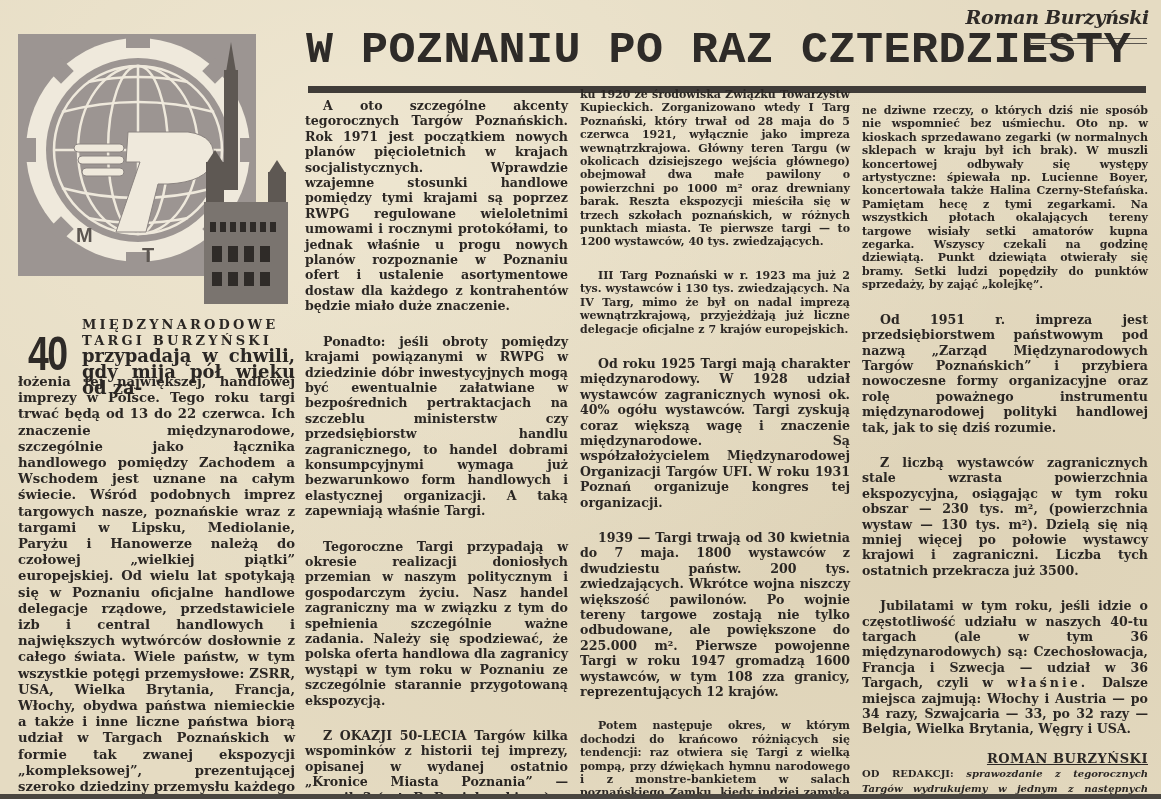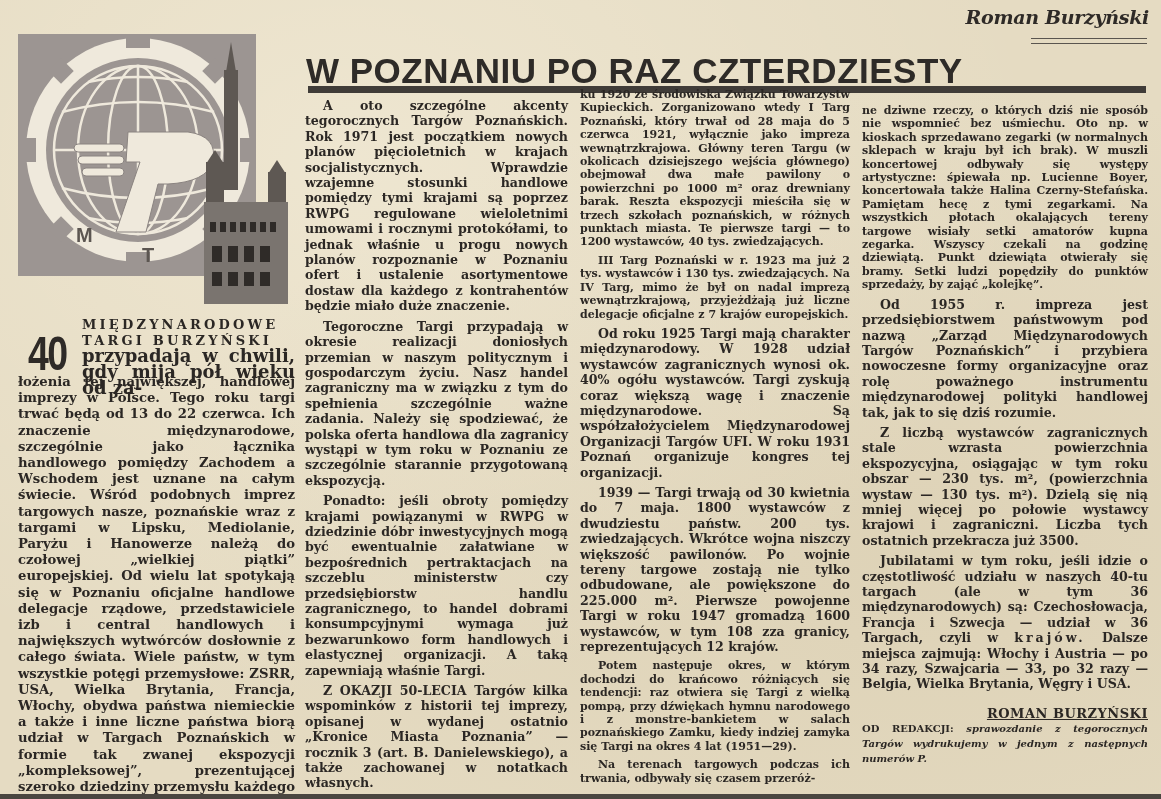--- a/index.html
+++ b/index.html
@@ -24,38 +24,38 @@
   .byline-top {
     position:absolute; right:12px; top:6px;
     font-family:"DejaVu Serif", serif; font-style:italic; font-weight:bold;
     font-size:19px; color:#2e2a27; letter-spacing:-0.3px;
   }
   .byline-rule {
     position:absolute; right:14px; top:38px; width:116px; height:4px;
     border-top:1px solid #5a554f; border-bottom:1px solid #5a554f;
   }
   .headline {
-    position:absolute; left:306px; top:52px; width:841px;
-    font-family:Liberation Sans, sans-serif; font-weight:bold;
-    font-size:35px; letter-spacing:0.5px; color:#2e2b28;
+    position:absolute; left:306px; top:32px; width:841px;
+    font-family:Liberation Mono, monospace; font-weight:bold;
+    font-size:45px; letter-spacing:0.5px; color:#2e2b28;
     line-height:38px; white-space:nowrap;
   }
   .headline-bar {
     position:absolute; left:308px; top:86px; width:838px; height:7px;
     background:#403c38;
   }
   .logo-box {
     position:absolute; left:18px; top:32px; width:272px; height:272px;
   }
   .col {
     position:absolute; font-size:12.6px; line-height:15.4px;
     text-align:justify; font-weight:bold; color:#2b2724;
   }
   .col p { margin:0; text-indent:18px; }
-  .col p + p { margin-top:5px; }
+  .col p + p { margin-top:20px; }
   .small { font-size:11px; line-height:13.4px; }
   .col1-lead { position:absolute; left:82px; top:317px; width:213px; }
   .col2 { left:305px; top:98px; width:263px; }
   .col3 { left:580px; top:88px; width:270px; }
   .col4 { left:862px; top:104px; width:286px; }
   .forty {
     position:absolute; left:28px; top:330px;
     font-family:"Liberation Sans", sans-serif; font-weight:bold;
     font-size:48px; line-height:48px; letter-spacing:-2px;
     transform:scaleX(0.78); transform-origin:left top;
@@ -161,42 +161,42 @@
     <span class="l1">MIĘDZYNARODOWE</span>
     <span class="l1">TARGI BURZYŃSKI</span>
     <span class="l3">przypadają w chwili, gdy mija pół wieku od za-</span>
   </div>
   <div class="col1-body">
     <span>łożenia tej największej, handlowej imprezy w Polsce. Tego roku targi trwać będą od 13 do 22 czerwca. Ich znaczenie międzynarodowe, szczególnie jako łącznika handlowego pomiędzy Zachodem a Wschodem jest uznane na całym świecie. Wśród podobnych imprez targowych nasze, poznańskie wraz z targami w Lipsku, Mediolanie, Paryżu i Hanowerze należą do czołowej „wielkiej piątki” europejskiej. Od wielu lat spotykają się w Poznaniu oficjalne handlowe delegacje rządowe, przedstawiciele izb i central handlowych i największych wytwórców dosłownie z całego świata. Wiele państw, w tym wszystkie potęgi przemysłowe: ZSRR, USA, Wielka Brytania, Francja, Włochy, obydwa państwa niemieckie a także i inne liczne państwa biorą udział w Targach Poznańskich w formie tak zwanej ekspozycji „kompleksowej”, prezentującej szeroko dziedziny przemysłu każdego z tych krajów.</span>
   </div>
 
   <div class="col col2">
     <p>A oto szczególne akcenty tegorocznych Targów Poznańskich. Rok 1971 jest początkiem nowych planów pięcioletnich w krajach socjalistycznych. Wprawdzie wzajemne stosunki handlowe pomiędzy tymi krajami są poprzez RWPG regulowane wieloletnimi umowami i rocznymi protokółami, to jednak właśnie u progu nowych planów rozpoznanie w Poznaniu ofert i ustalenie asortymentowe dostaw dla każdego z kontrahentów będzie miało duże znaczenie.</p>
+    <p>Ponadto: jeśli obroty pomiędzy krajami powiązanymi w RWPG w dziedzinie dóbr inwestycyjnych mogą być ewentualnie załatwiane w bezpośrednich pertraktacjach na szczeblu ministerstw czy przedsiębiorstw handlu zagranicznego, to handel dobrami konsumpcyjnymi wymaga już bezwarunkowo form handlowych i elastycznej organizacji. A taką zapewniają właśnie Targi.</p>
     <p>Tegoroczne Targi przypadają w okresie realizacji doniosłych przemian w naszym politycznym i gospodarczym życiu. Nasz handel zagraniczny ma w związku z tym do spełnienia szczególnie ważne zadania. Należy się spodziewać, że polska oferta handlowa dla zagranicy wystąpi w tym roku w Poznaniu ze szczególnie starannie przygotowaną ekspozycją.</p>
-    <p>Ponadto: jeśli obroty pomiędzy krajami powiązanymi w RWPG w dziedzinie dóbr inwestycyjnych mogą być ewentualnie załatwiane w bezpośrednich pertraktacjach na szczeblu ministerstw czy przedsiębiorstw handlu zagranicznego, to handel dobrami konsumpcyjnymi wymaga już bezwarunkowo form handlowych i elastycznej organizacji. A taką zapewniają właśnie Targi.</p>
     <p>Z OKAZJI 50-LECIA Targów kilka wspominków z historii tej imprezy, opisanej w wydanej ostatnio „Kronice Miasta Poznania” — rocznik 3 (art. B. Danielewskiego), a także zachowanej w notatkach własnych.</p>
     <p class="small">Inicjatywa Targów wyszła już w ro-</p>
   </div>
 
   <div class="col col3">
     <p class="small" style="text-indent:0">ku 1920 ze środowiska Związku Towarzystw Kupieckich. Zorganizowano wtedy I Targ Poznański, który trwał od 28 maja do 5 czerwca 1921, wyłącznie jako impreza wewnątrzkrajowa. Główny teren Targu (w okolicach dzisiejszego wejścia głównego) obejmował dwa małe pawilony o powierzchni po 1000 m² oraz drewniany barak. Reszta ekspozycji mieściła się w trzech szkołach poznańskich, w różnych punktach miasta. Te pierwsze targi — to 1200 wystawców, 40 tys. zwiedzających.</p>
     <p class="small">III Targ Poznański w r. 1923 ma już 2 tys. wystawców i 130 tys. zwiedzających. Na IV Targ, mimo że był on nadal imprezą wewnątrzkrajową, przyjeżdżają już liczne delegacje oficjalne z 7 krajów europejskich.</p>
     <p>Od roku 1925 Targi mają charakter międzynarodowy. W 1928 udział wystawców zagranicznych wynosi ok. 40% ogółu wystawców. Targi zyskują coraz większą wagę i znaczenie międzynarodowe. Są współzałożycielem Międzynarodowej Organizacji Targów UFI. W roku 1931 Poznań organizuje kongres tej organizacji.</p>
     <p>1939 — Targi trwają od 30 kwietnia do 7 maja. 1800 wystawców z dwudziestu państw. 200 tys. zwiedzających. Wkrótce wojna niszczy większość pawilonów. Po wojnie tereny targowe zostają nie tylko odbudowane, ale powiększone do 225.000 m². Pierwsze powojenne Targi w roku 1947 gromadzą 1600 wystawców, w tym 108 zza granicy, reprezentujących 12 krajów.</p>
     <p class="small">Potem następuje okres, w którym dochodzi do krańcowo różniących się tendencji: raz otwiera się Targi z wielką pompą, przy dźwiękach hymnu narodowego i z monstre-bankietem w salach poznańskiego Zamku, kiedy indziej zamyka się Targi na okres 4 lat (1951—29).</p>
     <p class="small">Na terenach targowych podczas ich trwania, odbywały się czasem przeróż-</p>
   </div>
 
   <div class="col col4">
     <p class="small" style="text-indent:0">ne dziwne rzeczy, o których dziś nie sposób nie wspomnieć bez uśmiechu. Oto np. w kioskach sprzedawano zegarki (w normalnych sklepach w kraju był ich brak). W muszli koncertowej odbywały się występy artystyczne: śpiewała np. Lucienne Boyer, koncertowała także Halina Czerny-Stefańska. Pamiętam hecę z tymi zegarkami. Na wszystkich płotach okalających tereny targowe wisiały setki amatorów kupna zegarka. Wszyscy czekali na godzinę dziewiątą. Punkt dziewiąta otwierały się bramy. Setki ludzi popędziły do punktów sprzedaży, by zająć „kolejkę”.</p>
-    <p>Od 1955 r. impreza jest przedsiębiorstwem państwowym pod nazwą „Zarząd Międzynarodowych Targów Poznańskich” i przybiera nowoczesne formy organizacyjne oraz rolę poważnego instrumentu międzynarodowej polityki handlowej tak, jak to się dziś rozumie.</p>
+    <p>Od 1951 r. impreza jest przedsiębiorstwem państwowym pod nazwą „Zarząd Międzynarodowych Targów Poznańskich” i przybiera nowoczesne formy organizacyjne oraz rolę poważnego instrumentu międzynarodowej polityki handlowej tak, jak to się dziś rozumie.</p>
     <p>Z liczbą wystawców zagranicznych stale wzrasta powierzchnia ekspozycyjna, osiągając w tym roku obszar — 230 tys. m², (powierzchnia wystaw — 130 tys. m²). Dzielą się nią mniej więcej po połowie wystawcy krajowi i zagraniczni. Liczba tych ostatnich przekracza już 3500.</p>
     <p>
       <span>Jubilatami w tym roku, jeśli idzie o częstotliwość udziału w naszych 40-tu targach (ale w tym 36 międzynarodowych) są: Czechosłowacja, Francja i Szwecja — udział w 36 Targach, czyli w</span>
-      <span class="kazdych">krajów.</span>
+      <span class="kazdych">właśnie.</span>
       <span>Dalsze miejsca zajmują: Włochy i Austria — po 34 razy, Szwajcaria — 33, po 32 razy — Belgia, Wielka Brytania, Węgry i USA.</span>
     </p>
     <div class="signature">ROMAN BURZYŃSKI</div>
     <p class="editorial">
       <span>OD REDAKCJI:</span>
       <i>sprawozdanie z tegorocznych Targów wydrukujemy w jednym z następnych numerów P.</i>
     </p>
   </div>
 
   <div class="bottom-bar"></div>

